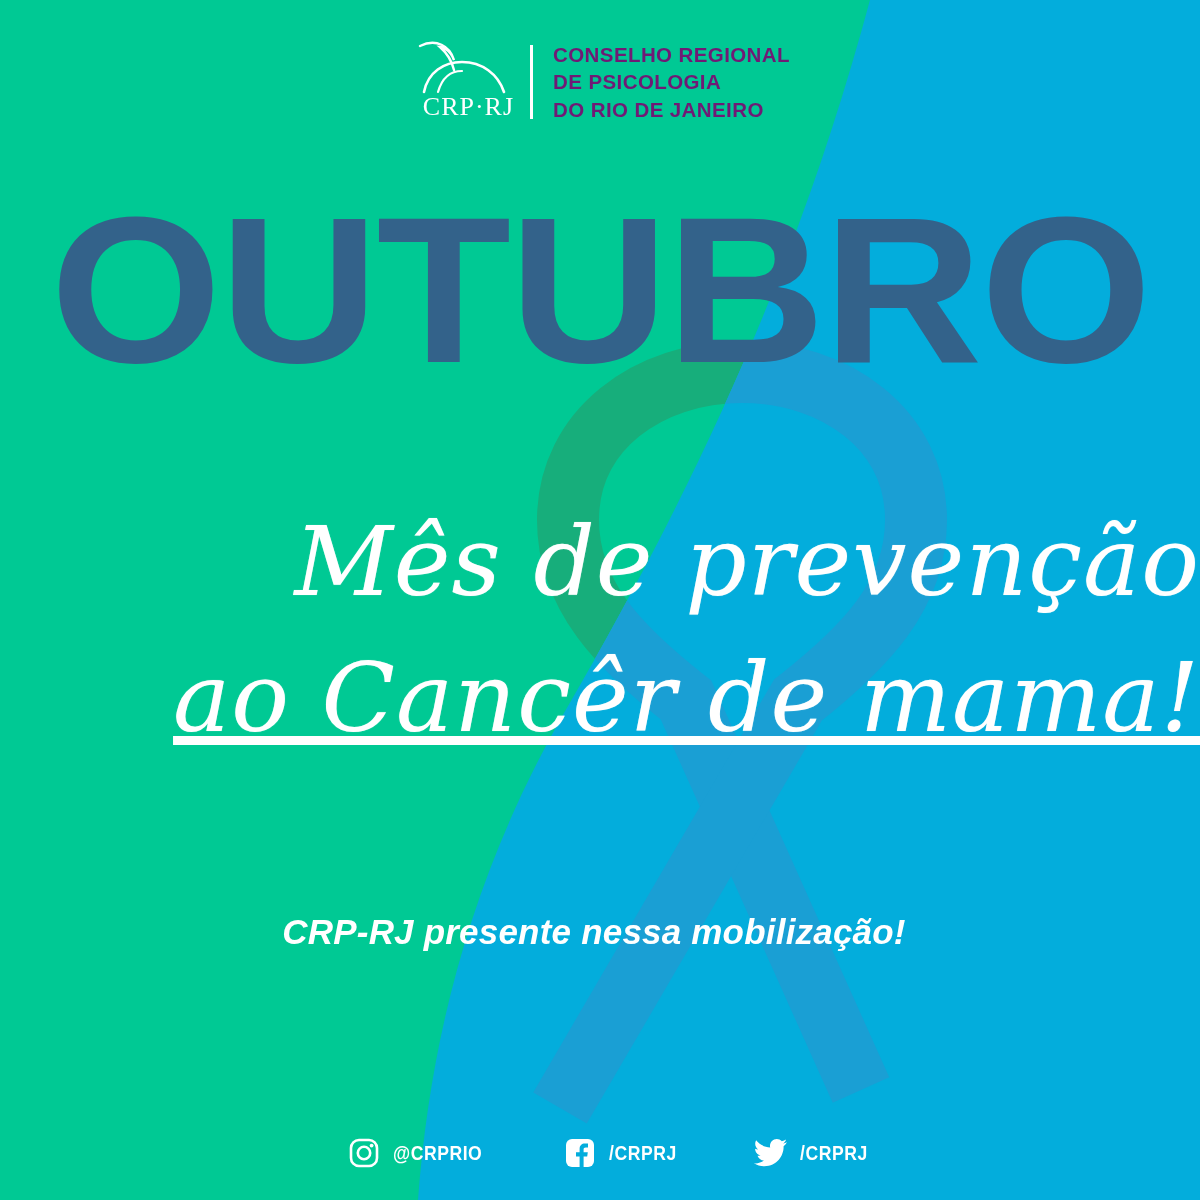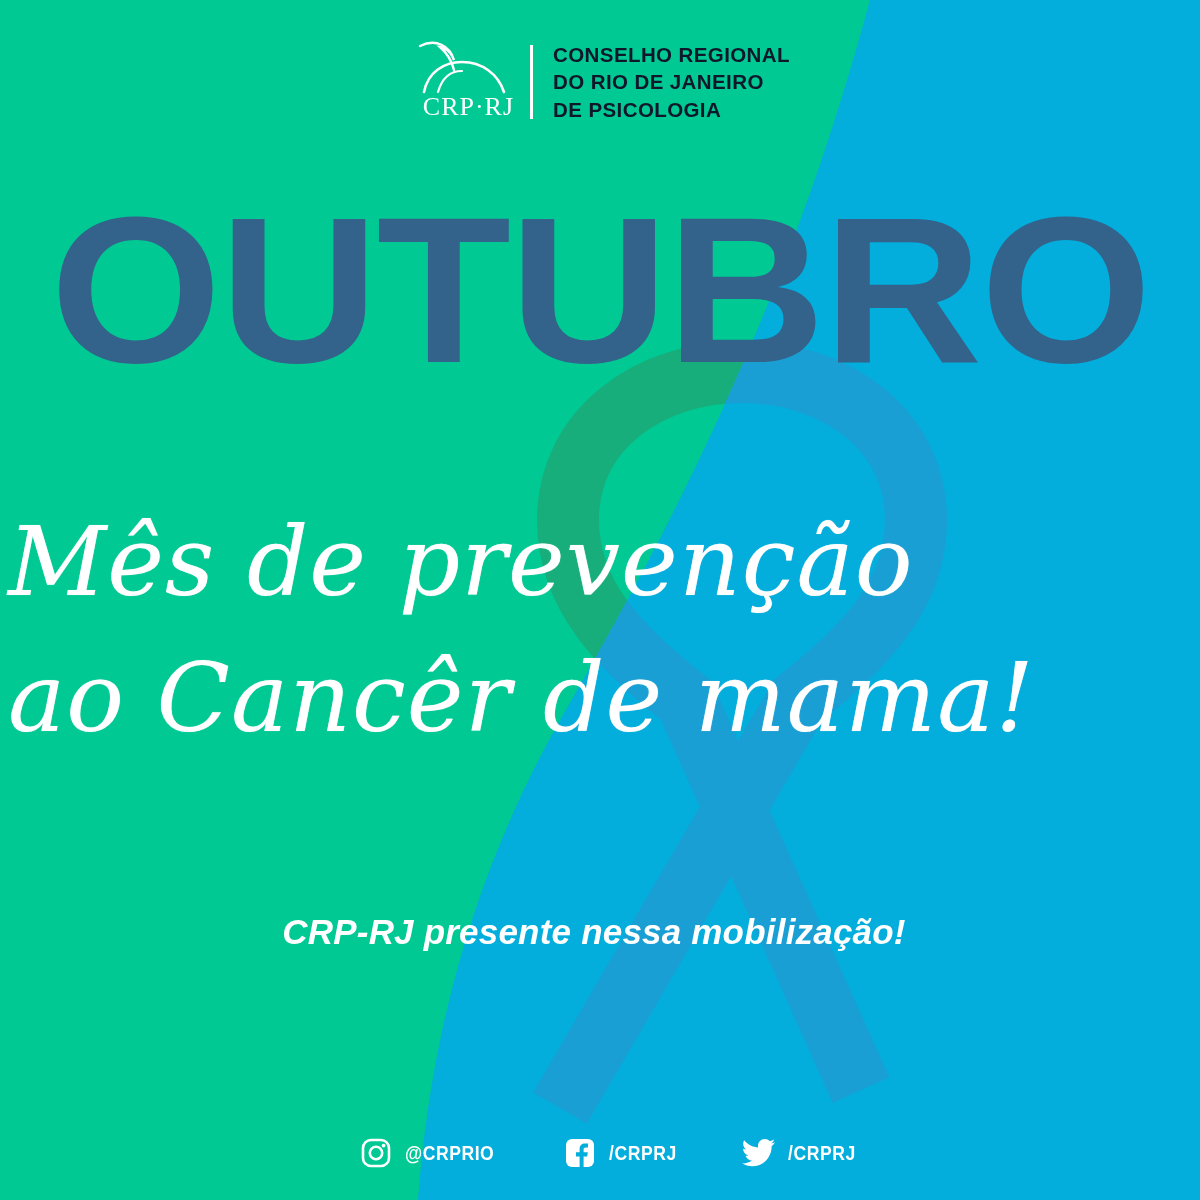--- a/index.html
+++ b/index.html
@@ -31,68 +31,68 @@
   .logo-mark svg{display:block;}
   .logo-crprj{
     font-family:"Liberation Serif", serif;
     color:#ffffff;font-size:26px;letter-spacing:1px;
     margin-top:-2px;line-height:1;
   }
   .logo-divider{
     width:3px;height:74px;background:#ffffff;margin:0 20px 0 16px;flex:0 0 auto;
   }
   .logo-text{
-    color:#0f172a;font-weight:bold;font-size:20.5px;line-height:1.33;
+    color:#701a75;font-weight:bold;font-size:20.5px;line-height:1.33;
     letter-spacing:0.4px;
   }
 
   
   .outubro{
     position:absolute;top:186px;left:0;right:0;
     text-align:center;
     color:#33628A;
     font-family:"Liberation Sans", sans-serif;
     font-weight:bold;
     font-size:208px;
     line-height:1;
     letter-spacing:-2px;
     transform:scaleX(1.06);
     z-index:6;
   }
 
   
   .script{
     position:absolute;top:494px;left:8px;right:0;
-    text-align:left;color:#ffffff;
+    text-align:right;color:#ffffff;
     z-index:7;
     font-family:"DejaVu Serif", serif;
     font-style:italic;
     font-size:96px;
     line-height:1.42;
     font-weight:400;
     letter-spacing:1px;
     text-shadow:0 0 1px rgba(255,255,255,.5);
   }
   .script .l1{display:block;}
-  .script .l2{display:block;}
+  .script .l2{display:block;text-decoration:underline;}
 
   
   .tagline{
     position:absolute;top:912px;left:0;right:12px;
     text-align:center;color:#ffffff;
     font-weight:bold;font-style:italic;
     font-size:35px;letter-spacing:.2px;
     z-index:7;
   }
 
   
   .social{
     position:absolute;left:0;right:0;bottom:30px;
     display:flex;align-items:center;justify-content:center;
-    gap:0px;z-index:9;
+    gap:12px;z-index:9;
     padding-left:24px;
   }
   .social-item{
     display:flex;align-items:center;gap:12px;
     margin-right:56px;
   }
   .social-item:last-child{margin-right:0;}
   .social-icon{
     width:34px;height:34px;flex:0 0 auto;
     display:flex;align-items:center;justify-content:center;
@@ -159,22 +159,22 @@
         <path d="M14,52 C18,32 34,22 52,22 C72,22 88,34 94,52" fill="none" stroke="#ffffff" stroke-width="2.6" stroke-linecap="round"></path>
         <path d="M28,52 C32,38 40,31 52,31" fill="none" stroke="#ffffff" stroke-width="2.2" stroke-linecap="round"></path>
       </svg>
       <div class="logo-crprj">CRP·RJ</div>
     </div>
 
     <div class="logo-divider"></div>
 
     <div class="logo-text">
       <div>CONSELHO REGIONAL</div>
+      <div>DE PSICOLOGIA</div>
       <div>DO RIO DE JANEIRO</div>
-      <div>DE PSICOLOGIA</div>
     </div>
   </div>
 
   <div class="outubro">OUTUBRO</div>
 
   <div class="script">
     <span class="l1">Mês de prevenção</span>
     <span class="l2">ao Cancêr de mama!</span>
   </div>
 

